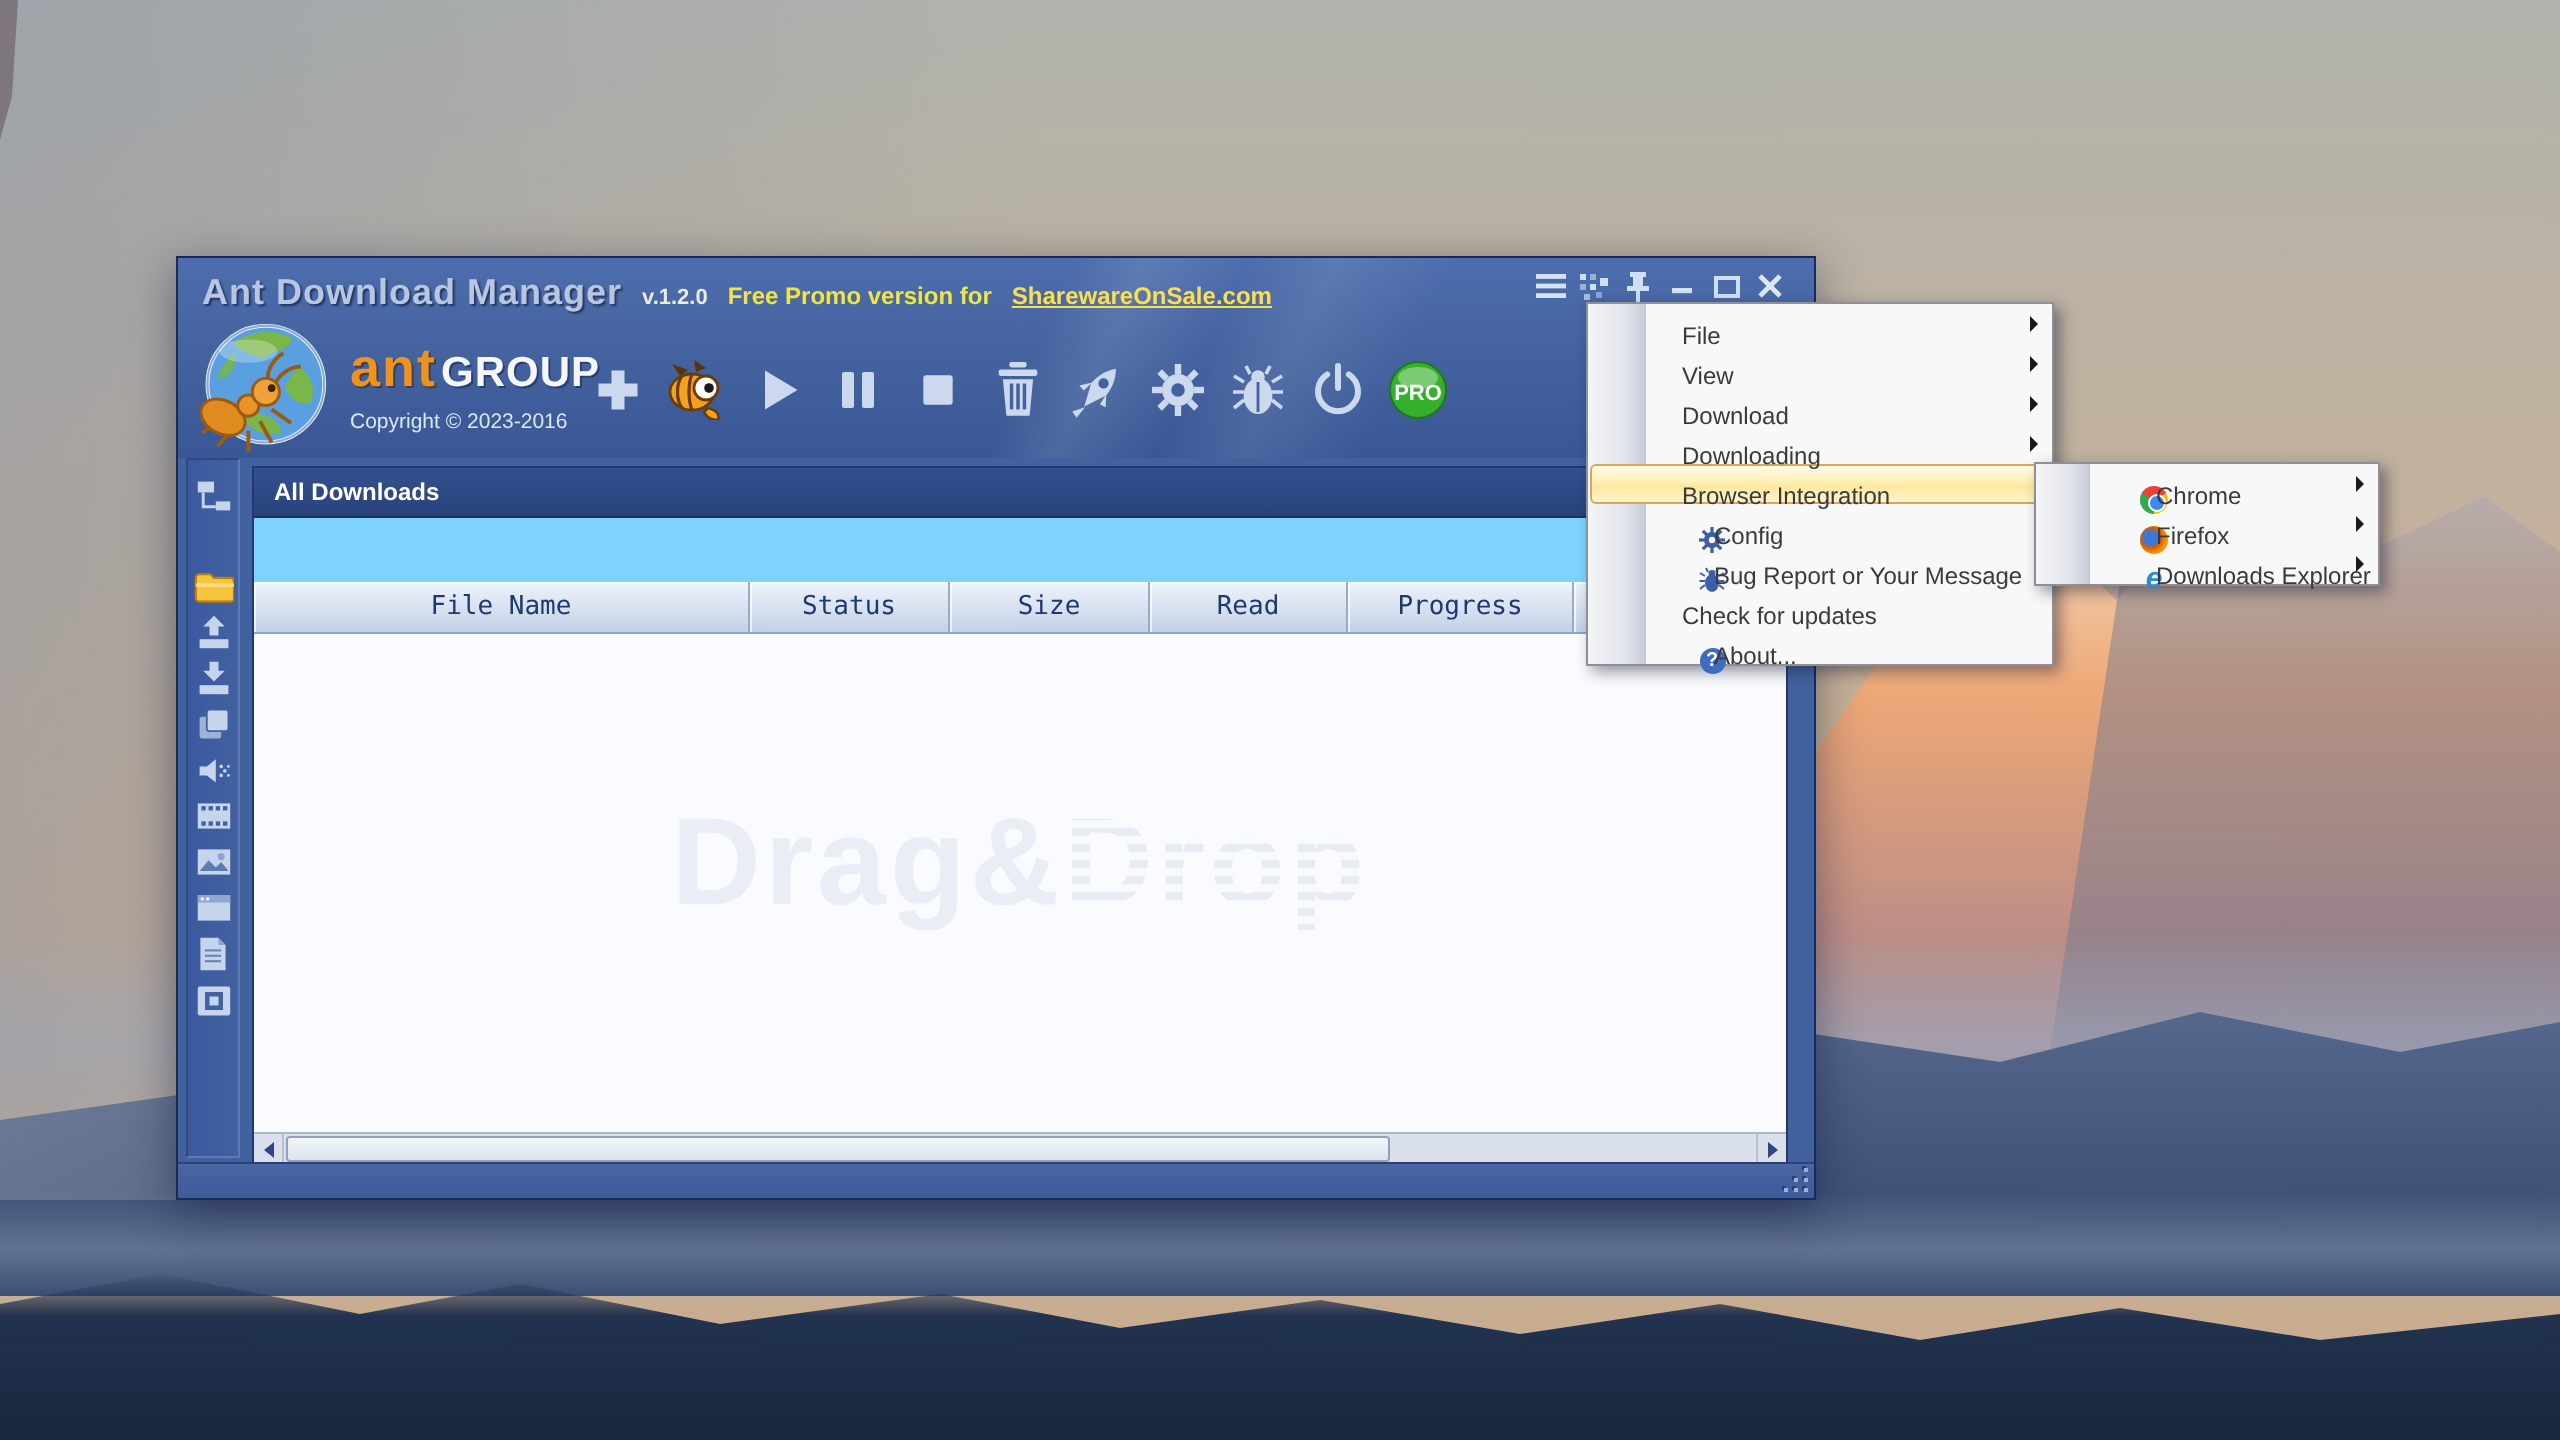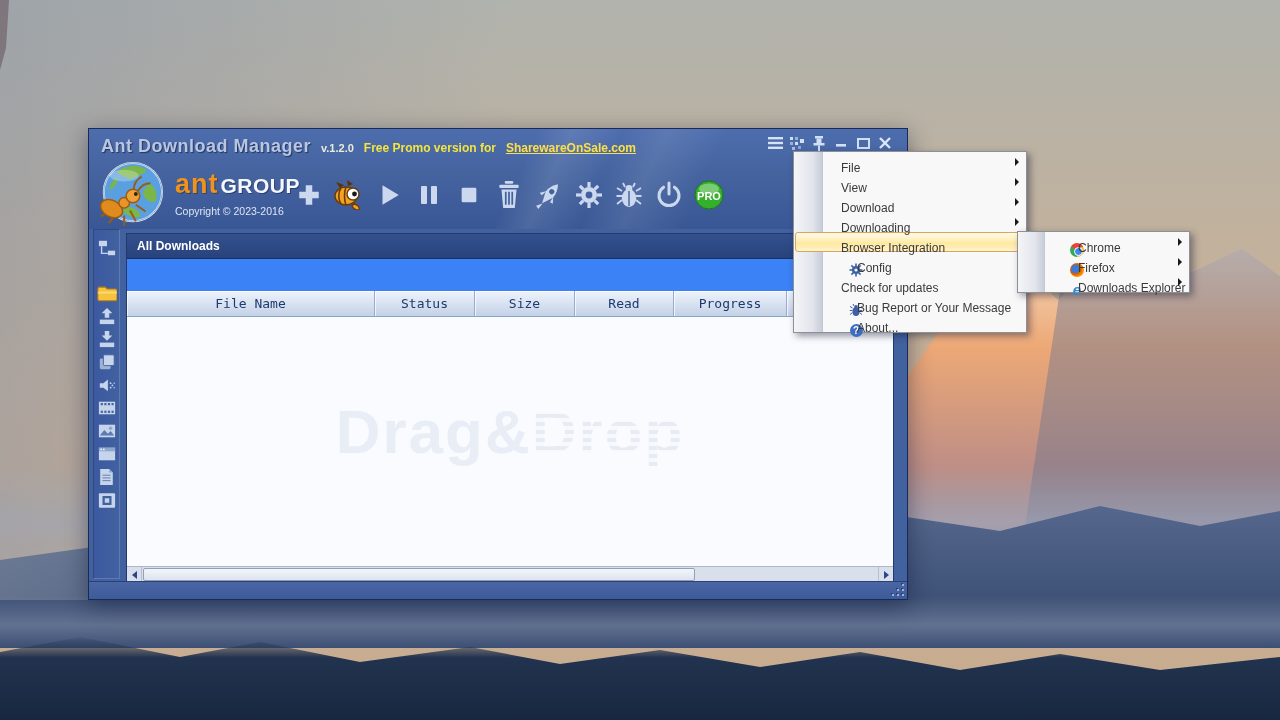--- a/index.html
+++ b/index.html
@@ -37,21 +37,21 @@
 
   
   .sidebar { position:absolute; left:4px; top:100px; width:27px; bottom:20px;
              background:linear-gradient(90deg,#3c59a0,#41619f); border:1px solid #5c7ab8; border-left-color:#31497e; border-top-color:#31497e;
              display:flex; flex-direction:column; align-items:center; }
   .sb-icon { width:20px; height:20px; display:flex; align-items:center; justify-content:center; cursor:pointer; flex:none; }
   .sb-tree { margin-top:8px; margin-bottom:22px; }
   .sb-icon + .sb-icon { margin-top:3px; }
 
   .content { position:absolute; left:37px; top:104px; width:768px; height:350px; display:flex; flex-direction:column;
-             border:1px solid #24386e; background:#3b82f6; }
+             border:1px solid #24386e; background:#7dd3fc; }
   .panel-header { height:25px; background:linear-gradient(180deg,#34518f,#28427b); color:#fff; font-size:12px; font-weight:bold;
                   display:flex; align-items:center; padding-left:10px; border-bottom:1px solid #1d2f5e; }
   .cols { height:26px; display:flex; background:linear-gradient(180deg,#eef3fb,#d9e2f1 50%,#c3d1e6); border-bottom:1px solid #8fa3c4;margin-top:32px; }
   .col { height:100%; display:flex; align-items:center; justify-content:center;
          font-family:"DejaVu Sans Mono",monospace; font-size:13px; color:#1c3a6e;
          border-right:1px solid #96abce; box-shadow:inset 1px 1px 0 rgba(255,255,255,.7); cursor:pointer; }
   .col-filler { flex:1; border-right:none; }
   .white-area { flex:1; position:relative; background:#fafbfe; display:flex; align-items:center; justify-content:center; }
   .watermark { font-size:62px; font-weight:bold; letter-spacing:2px; transform:translateY(-10px); white-space:nowrap; user-select:none; }
   .wm1 { color:#e9edf6; }
@@ -510,35 +510,35 @@
               <rect x="1" y="12.4" width="6" height="3.2" transform="rotate(45 14 14)"></rect>
               <rect x="21" y="12.4" width="6" height="3.2" transform="rotate(45 14 14)"></rect>
               <circle cx="14" cy="14" r="8"></circle>
             </g>
             <circle cx="14" cy="14" r="3.2" fill="#f2f3f6"></circle>
           </svg>
       </span>
       <span>Config</span>
     </div>
     <div class="menu-item">
-        <span>Check for updates</span>
-      </div>
-    <div class="menu-item">
       <span class="gicon">
         <svg width="14" height="14" viewBox="0 0 28 28">
             <g stroke="#3d5fa6" stroke-width="2" fill="none">
               <path d="M7 10L2 7M7 15H1.5M7 19l-5 4M21 10l5-3M21 15h5.5M21 19l5 4M10 6L8 2M18 6l2-4"></path>
             </g>
             <circle cx="14" cy="7.5" r="3.4" fill="#3d5fa6"></circle>
             <ellipse cx="14" cy="17" rx="7" ry="9" fill="#3d5fa6"></ellipse>
           </svg>
       </span>
       <span>Bug Report or Your Message</span>
     </div>
     <div class="menu-item">
+        <span>Check for updates</span>
+      </div>
+    <div class="menu-item">
       <span class="gicon">
           <span class="q-circle">?</span>
         </span>
       <span>About...</span>
     </div>
   </div>
 
   <div class="menu" id="browser-submenu">
     <div class="gutter"></div>
     <div class="menu-item">

